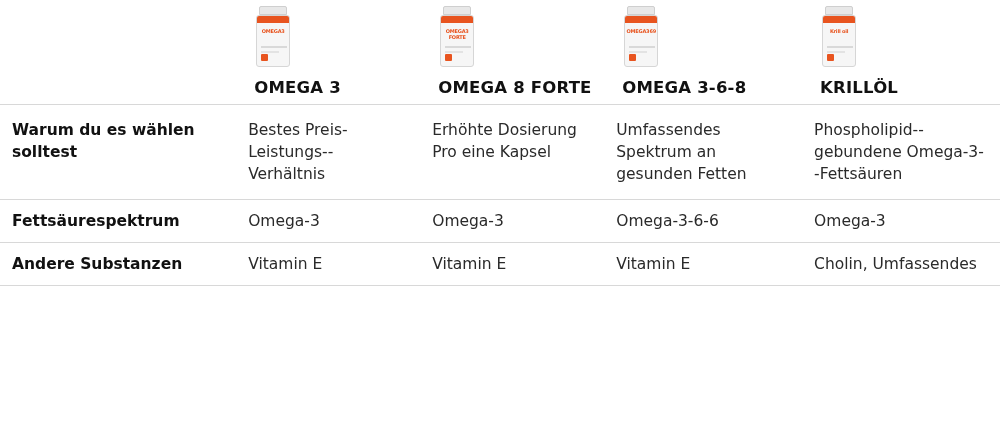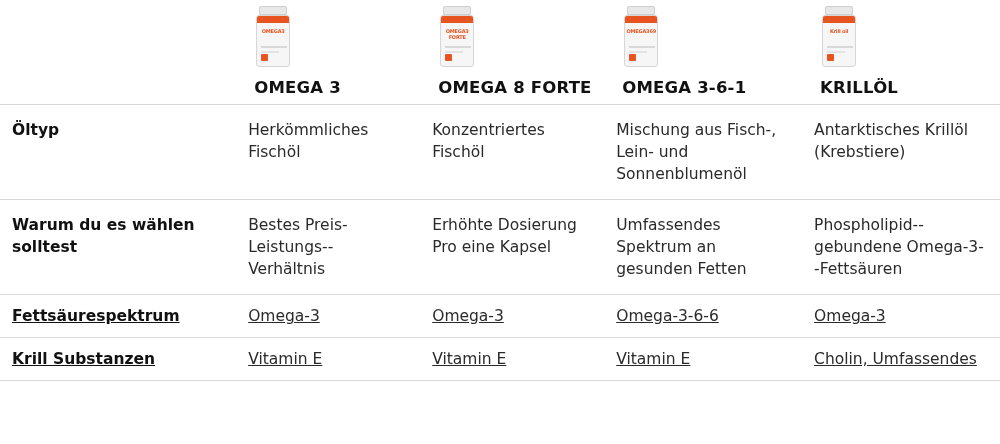--- a/index.html
+++ b/index.html
@@ -141,21 +141,20 @@
     color: #111111;
     padding-left: 12px;
     padding-right: 10px;
   }
   tbody td.cell {
     padding-left: 12px;
   }
   tbody tr.tight td {
     padding-top: 10px;
     padding-bottom: 10px;
-    text-decoration: underline;
   }
   tfoot td {
     border-top: 1px solid #d8d8d8;
     height: 1px;
     padding: 0;
   }
 </style>
 </head>
 <body>
 
@@ -209,21 +208,21 @@
             <div class="bottle">
               <div class="cap"></div>
               <div class="body">
                 <div class="stripe"></div>
                 <div class="lbl">OMEGA369</div>
                 <div class="sub"></div>
                 <div class="sub2"></div>
                 <div class="dot"></div>
               </div>
             </div>
-            <div class="prod-name">OMEGA 3-6-1</div>
+            <div class="prod-name">OMEGA 3-6-8</div>
           </div>
         </th>
 
         <th>
           <div class="prod-head-inner">
             <div class="bottle">
               <div class="cap"></div>
               <div class="body">
                 <div class="stripe"></div>
                 <div class="lbl">Krill oil</div>
@@ -232,46 +231,39 @@
                 <div class="dot"></div>
               </div>
             </div>
             <div class="prod-name">KRILLÖL</div>
           </div>
         </th>
       </tr>
     </thead>
 
     <tbody>
-      <tr>
-        <td class="rowlabel">Öltyp</td>
-        <td class="cell">Herkömmliches Fischöl</td>
-        <td class="cell">Konzentriertes Fischöl</td>
-        <td class="cell">Mischung aus Fisch-, Lein- und Sonnenblumenöl</td>
-        <td class="cell">Antarktisches Krillöl (Krebstiere)</td>
-      </tr>
 
       <tr>
         <td class="rowlabel">Warum du es wählen solltest</td>
         <td class="cell">Bestes Preis-Leistungs--Verhältnis</td>
         <td class="cell">Erhöhte Dosierung Pro eine Kapsel</td>
         <td class="cell">Umfassendes Spektrum an gesunden Fetten</td>
         <td class="cell">Phospholipid--gebundene Omega-3--Fettsäuren</td>
       </tr>
 
       <tr class="tight">
         <td class="rowlabel">Fettsäurespektrum</td>
         <td class="cell">Omega-3</td>
         <td class="cell">Omega-3</td>
         <td class="cell">Omega-3-6-6</td>
         <td class="cell">Omega-3</td>
       </tr>
 
       <tr class="tight">
-        <td class="rowlabel">Krill Substanzen</td>
+        <td class="rowlabel">Andere Substanzen</td>
         <td class="cell">Vitamin E</td>
         <td class="cell">Vitamin E</td>
         <td class="cell">Vitamin E</td>
         <td class="cell">Cholin, Umfassendes</td>
       </tr>
     </tbody>
 
     <tfoot>
       <tr>
         <td colspan="5"></td>

